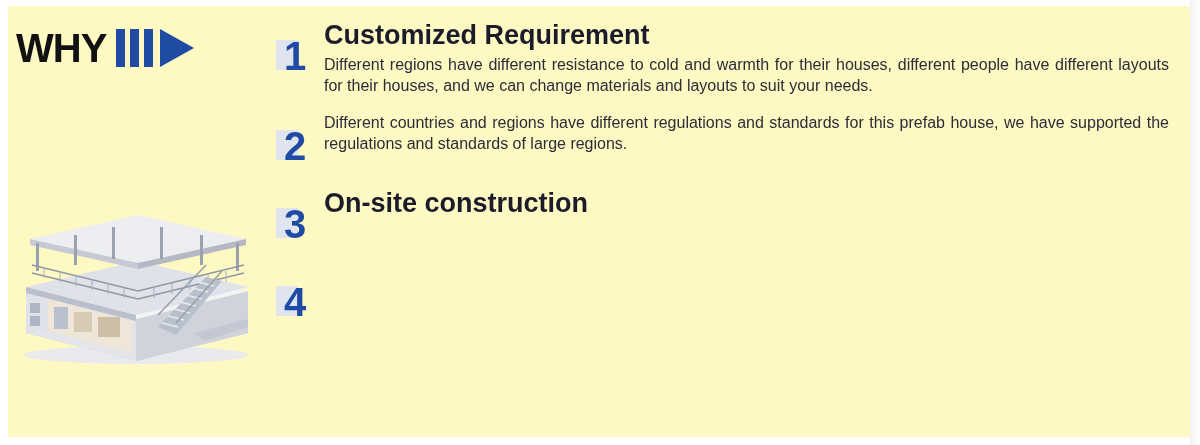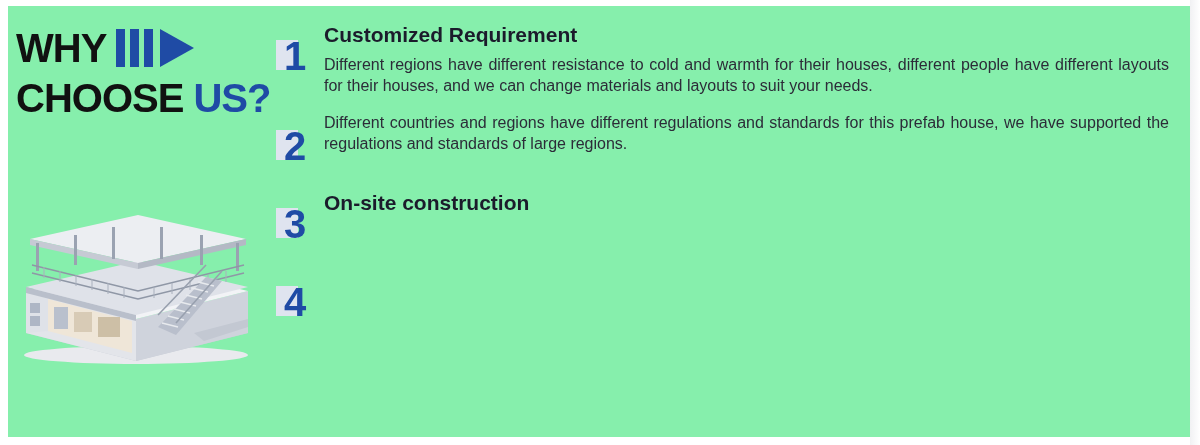--- a/index.html
+++ b/index.html
@@ -10,21 +10,21 @@
     width: 1200px;
     height: 445px;
     font-family: "Liberation Sans", sans-serif;
     background: #ffffff;
     overflow: hidden;
   }
   .page {
     position: relative;
     width: 1200px;
     height: 445px;
-    background: #86efac;
+    background: #fef9c3;
     box-sizing: border-box;
   }
   
   .page::before {
     content: "";
     position: absolute;
     left: 0; top: 0; bottom: 0;
     width: 8px;
     background: #ffffff;
   }
@@ -158,21 +158,21 @@
     line-height: 40px;
     color: #1f4ba5;
   }
   .item-body {
     flex: 1;
     padding-top: 0px;
   }
   .item-title {
     font-family: "Liberation Sans", sans-serif;
     font-weight: bold;
-    font-size: 21px;
+    font-size: 27px;
     line-height: 26px;
     color: #1b1b2b;
     margin: 0 0 6px 0;
   }
   .item-desc {
     font-family: "Liberation Sans", sans-serif;
     font-size: 16px;
     line-height: 21px;
     color: #2c2c38;
     margin: 0;
@@ -191,23 +191,20 @@
 
     <div class="heading-block">
       <div class="heading-row1">
         <span class="word-why">WHY</span>
         <span class="bars">
           <span class="bar b1"></span>
           <span class="bar b2"></span>
           <span class="bar b3"></span>
         </span>
         <span class="triangle"></span>
-      </div>
-      <div class="heading-row2">
-        <span>CHOOSE </span><span class="accent">US?</span>
       </div>
     </div>
 
     <div class="house-illu">
       <svg viewBox="0 0 255 155" width="255" height="155" xmlns="http://www.w3.org/2000/svg">
 
         <ellipse cx="128" cy="140" rx="112" ry="9" fill="#e9eaee"></ellipse>
 
         <polygon points="18,118 128,146 240,118 232,112 126,138 26,112" fill="#c9ccd6"></polygon>
 

